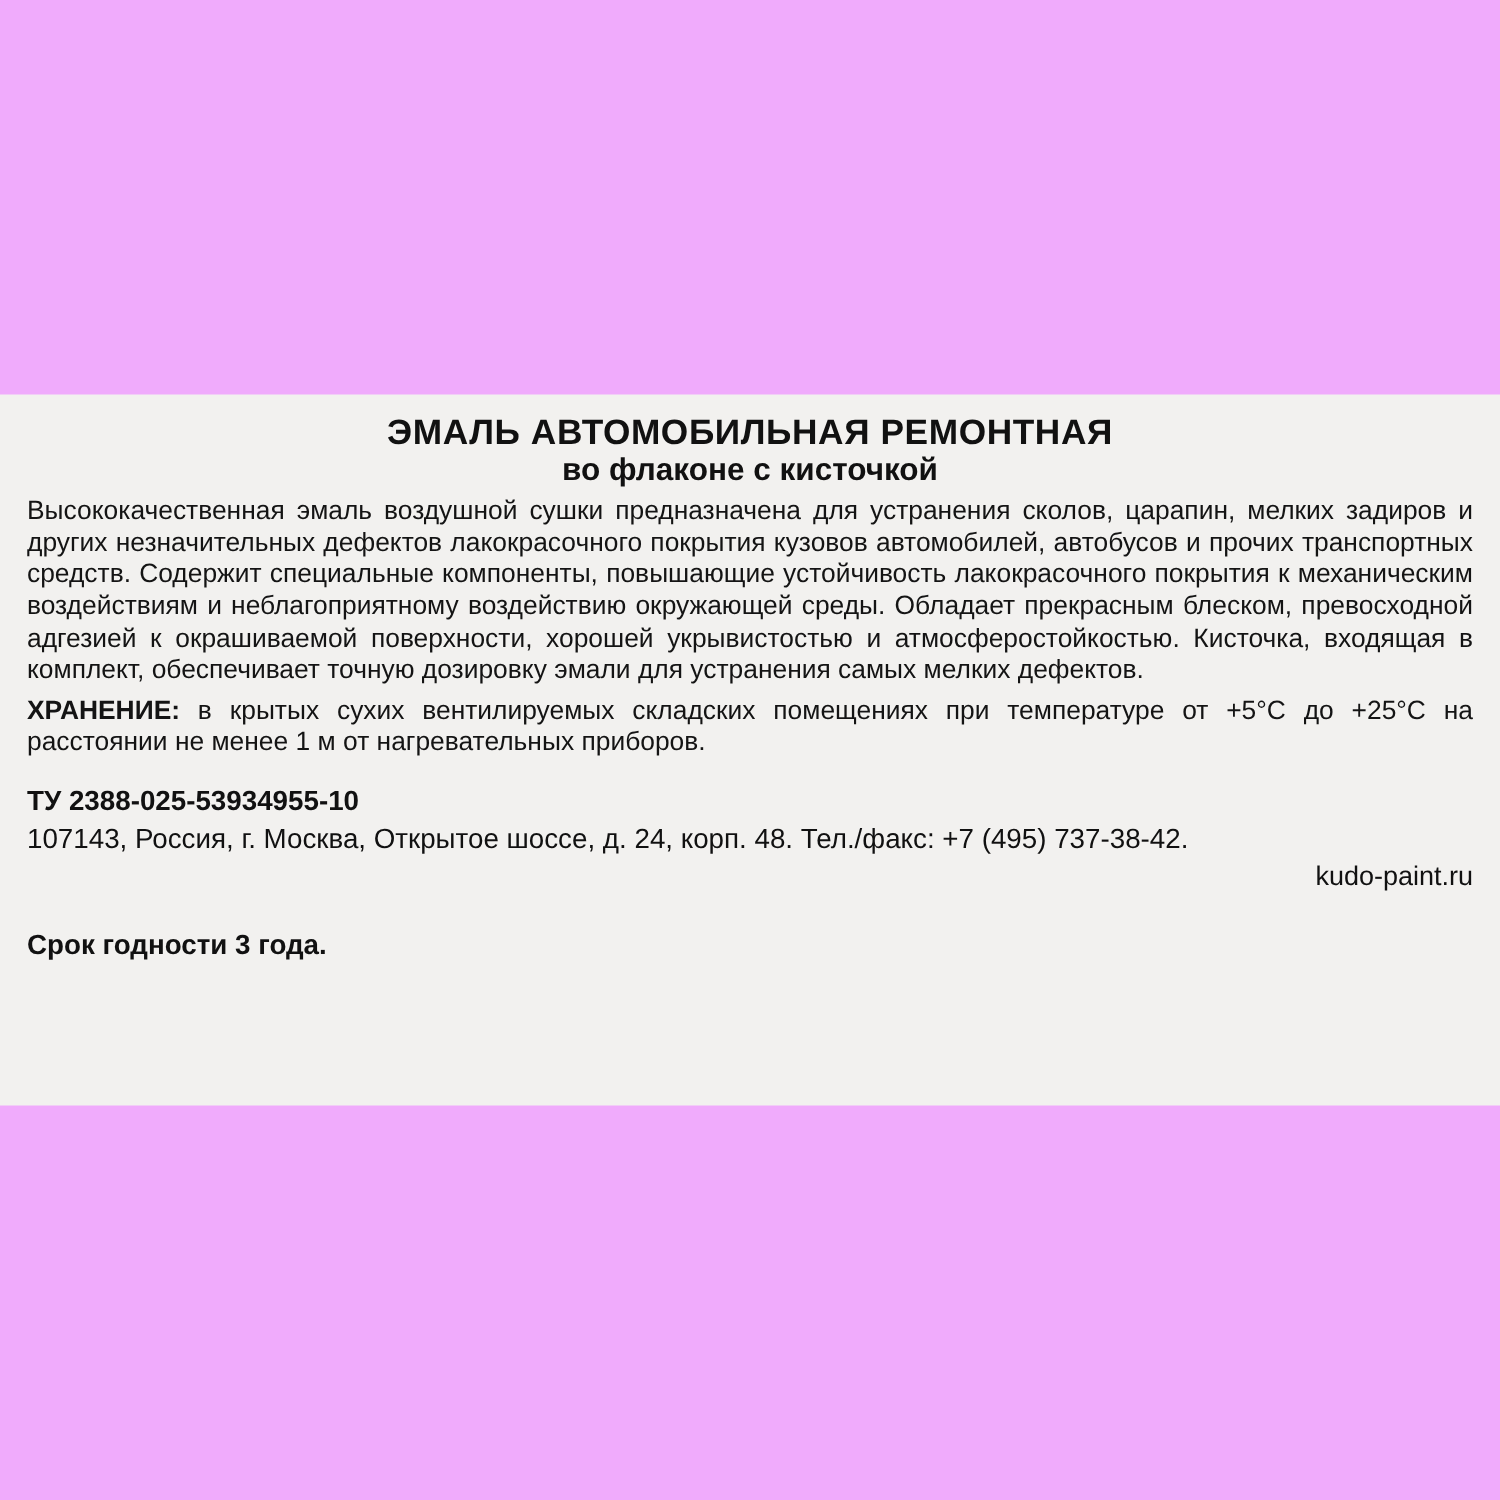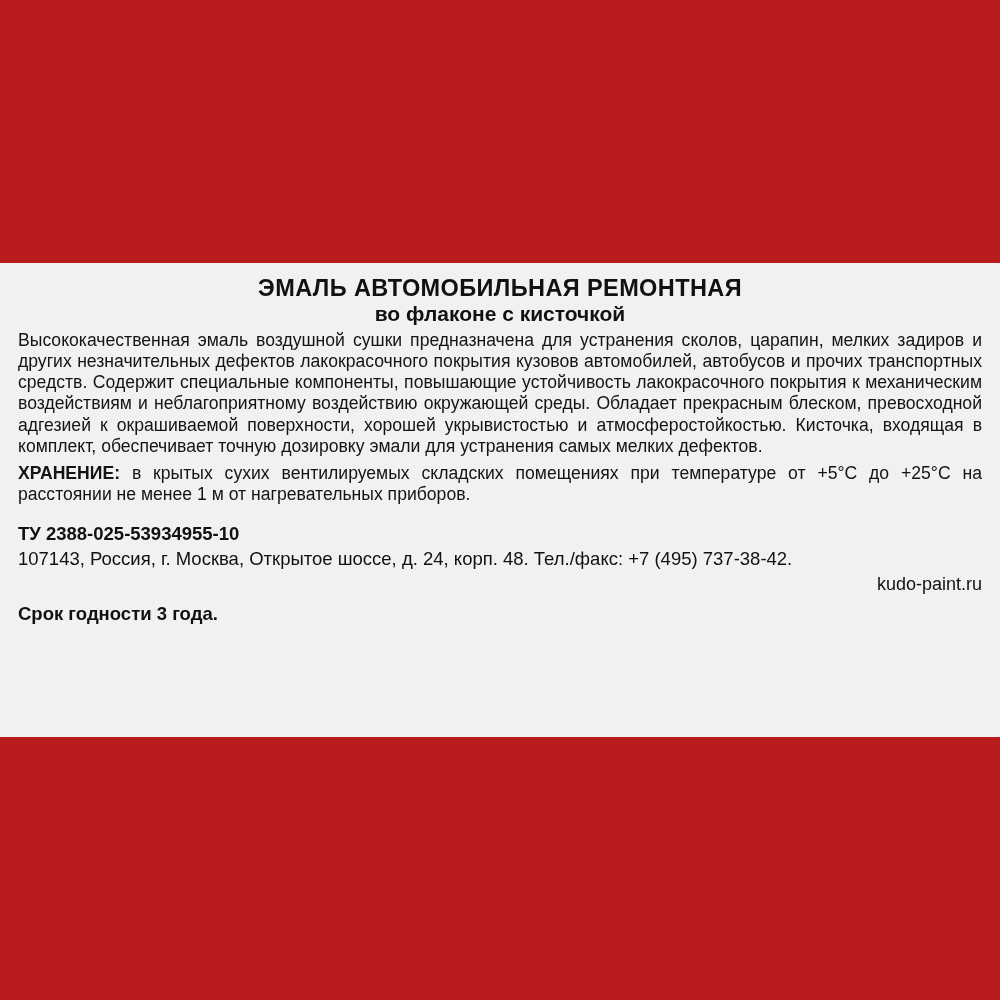--- a/index.html
+++ b/index.html
@@ -11,21 +11,21 @@
     width: 1000px;
     height: 1000px;
     overflow: hidden;
     font-family: "Liberation Sans", sans-serif;
   }
 
   .page {
     position: relative;
     width: 1000px;
     height: 1000px;
-    background: #b91c1c;
+    background: #f0abfc;
   }
 
   
   .label-panel {
     position: absolute;
     left: 0;
     top: 263px;
     width: 1000px;
     height: 474px;
     background: #f2f1ef;
@@ -114,21 +114,21 @@
     margin-top: 4px;
     line-height: 1.2;
     text-align: right;
   }
 
   .shelf-line {
     font-family: "Liberation Sans", sans-serif;
     font-size: 18.5px;
     font-weight: bold;
     color: #111111;
-    margin-top: 8px;
+    margin-top: 24px;
     line-height: 1.2;
   }
 </style>
 </head>
 <body>
 
 <div class="page">
 
   <div class="label-panel">
 

